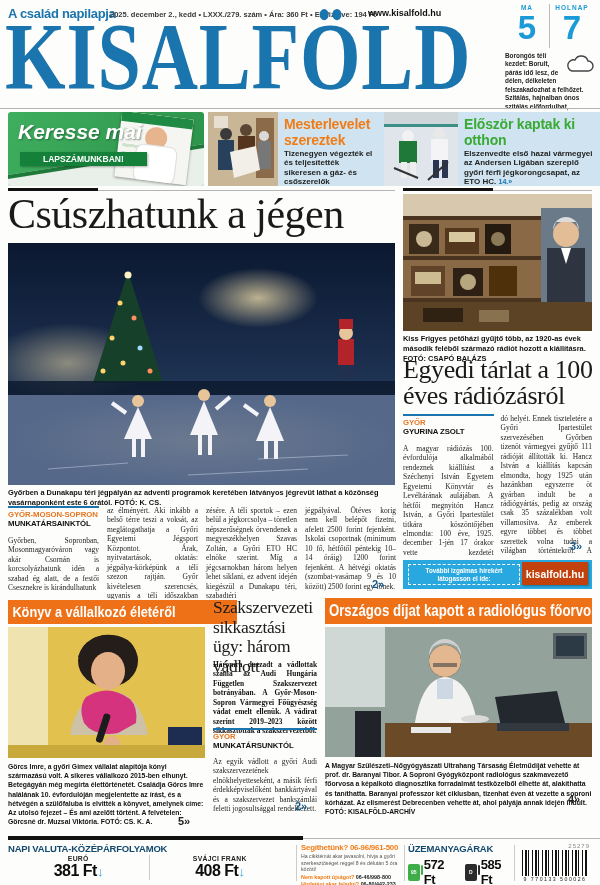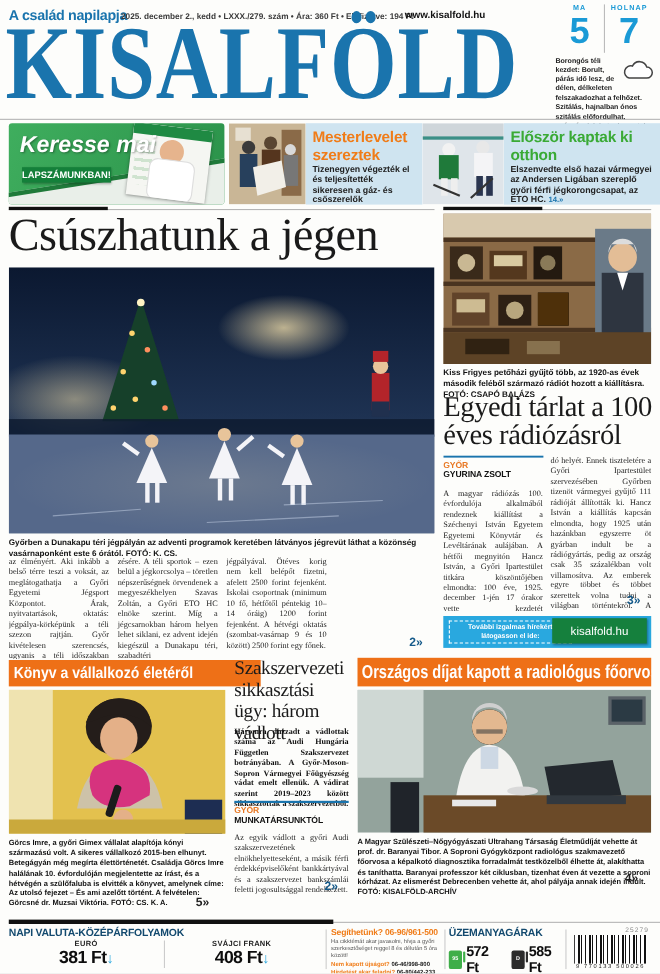--- a/index.html
+++ b/index.html
@@ -26,21 +26,21 @@
   .rule-full{left:0;top:108px;width:600px;height:1px;background:#b5b5b5;}
 
   
   .promo1{left:8px;top:112px;width:196px;height:74px;background:linear-gradient(120deg,#3fae5e,#2a9149);
           border-radius:3px;overflow:hidden;}
   .promo1-swoosh{position:absolute;left:-20px;bottom:-28px;width:260px;height:52px;background:#e9efe9;
                  transform:rotate(-9deg);border-top:4px solid #1f7a3a;}
   .promo1-line1{position:absolute;left:10px;top:8px;font-size:21px;font-weight:bold;font-style:italic;
                 color:#fff;text-shadow:1px 1px 2px rgba(0,0,0,.35);}
   .promo1-line2{position:absolute;left:12px;top:40px;background:#14803a;color:#fff;font-size:8.5px;
-                font-weight:bold;padding:2px 0;box-shadow:1px 1px 2px rgba(0,0,0,.3);}
+                font-weight:bold;padding:2px 23px;box-shadow:1px 1px 2px rgba(0,0,0,.3);}
   .magazine{position:absolute;right:14px;top:3px;width:72px;height:66px;background:#f5f6f2;
             transform:rotate(7deg);box-shadow:0 1px 3px rgba(0,0,0,.4);overflow:hidden;}
   .mag-head{height:10px;background:#1f8a43;}
   .mag-face{position:absolute;left:26px;top:12px;width:22px;height:22px;border-radius:50%;background:#e6b48d;}
   .mag-body{position:absolute;left:18px;top:30px;width:40px;height:36px;border-radius:8px;background:#fff;
             border:1px solid #ddd;}
   .mag-lines{position:absolute;left:4px;top:16px;width:18px;height:40px;
              background:repeating-linear-gradient(#cfe3cf 0 3px,#f5f6f2 3px 8px);}
   .promo-photo{overflow:hidden;}
   .promo-box{background:#cfe4f0;padding:4px 6px 2px 6px;overflow:hidden;}
@@ -75,22 +75,22 @@
   .radio-photo{left:403px;top:194px;width:189px;height:137px;}
   .radio-caption{left:403px;top:334px;width:189px;}
   .radio-headline{left:403px;top:357px;width:190px;font-family:"Liberation Serif",serif;font-size:26px;
                   line-height:1.0;color:#1a1a1a;letter-spacing:-0.4px;}
   .radio-cols{left:403px;top:414px;width:189px;height:142px;display:flex;gap:7px;overflow:hidden;}
   .radio-pageref{left:570px;top:540px;}
   .kis-box{left:403px;top:560px;width:189px;height:29px;background:#29a8df;}
   .kis-dashed{position:absolute;left:5px;top:4px;width:110px;height:19px;border:1px dashed #fff;
               display:flex;align-items:center;justify-content:center;text-align:center;
               font-size:6.3px;font-weight:bold;color:#fff;line-height:1.2;}
-  .kis-btn{position:absolute;right:4px;top:2px;width:86px;height:23px;background:#15803d;color:#fff;
-           font-size:10.5px;font-weight:normal;display:flex;align-items:center;justify-content:center;
+  .kis-btn{position:absolute;right:4px;top:2px;width:66px;height:23px;background:#c2410c;color:#fff;
+           font-size:10.5px;font-weight:bold;display:flex;align-items:center;justify-content:center;
            box-shadow:1px 1px 2px rgba(0,0,0,.35);}
 
   
   .banner{background:#ee7017;color:#fff;font-weight:bold;display:flex;align-items:center;overflow:hidden;}
   .banner>span{transform:scaleX(0.88);transform-origin:left center;white-space:nowrap;padding-left:5px;}
   .book-banner{left:8px;top:600px;width:229px;height:24px;font-size:14.5px;}
   .book-photo{left:8px;top:627px;width:197px;height:131px;}
   .book-caption{left:8px;top:762px;width:197px;font-size:6.8px;}
   .book-pageref{left:178px;top:815px;color:#222;}
 
@@ -291,20 +291,27 @@
       <g stroke="#c8d4e8" stroke-width="1" opacity="0.5">
         <line x1="40" y1="226" x2="120" y2="220"></line>
           <line x1="180" y1="232" x2="300" y2="226"></line>
           <line x1="250" y1="216" x2="340" y2="212"></line>
       </g>
     </svg>
   </div>
   <div class="abs caption main-caption">Győrben a Dunakapu téri jégpályán az adventi programok keretében látványos jégrevüt láthat a közönség vasárnaponként este 6 órától. FOTÓ: K. CS.</div>
 
   <div class="abs main-cols">
+    <div class="col">
+      <div class="kicker">
+        <div class="kicker-loc">GYŐR-MOSON-SOPRON</div>
+        <div class="kicker-by">MUNKATÁRSAINKTÓL</div>
+      </div>
+      <div class="body-text">Győrben, Sopronban, Mosonmagyaróváron vagy akár Csornán is korcsolyázhatunk idén a szabad ég alatt, de a festői Csesznekre is kirándulhatunk</div>
+    </div>
     <div class="col body-text">az élményért. Aki inkább a belső térre teszi a voksát, az meglátogathatja a Győri Egyetemi Jégsport Központot. Árak, nyitvatartások, oktatás: jégpálya-körképünk a téli szezon rajtján. Győr kivételesen szerencsés, ugyanis a téli időszakban négy pálya áll a sportolók rendelke-</div>
     <div class="col body-text">zésére. A téli sportok – ezen belül a jégkorcsolya – töretlen népszerűségnek örvendenek a megyeszékhelyen Szavas Zoltán, a Győri ETO HC elnöke szerint. Míg a jégcsarnokban három helyen lehet siklani, ez advent idején kiegészül a Dunakapu téri, szabadtéri</div>
     <div class="col body-text">jégpályával. Ötéves korig nem kell belépőt fizetni, afelett 2500 forint fejenként. Iskolai csoportnak (minimum 10 fő, hétfőtől péntekig 10–14 óráig) 1200 forint fejenként. A hétvégi oktatás (szombat-vasárnap 9 és 10 között) 2500 forint egy főnek.</div>
   </div>
   <div class="abs pageref main-pageref">2»</div>
 
   <div class="abs story-rule radio-rule"></div>
   <div class="abs radio-photo">
     <svg width="189" height="137" viewBox="0 0 189 137">
       <rect width="189" height="137" fill="#8a6a46"></rect>

